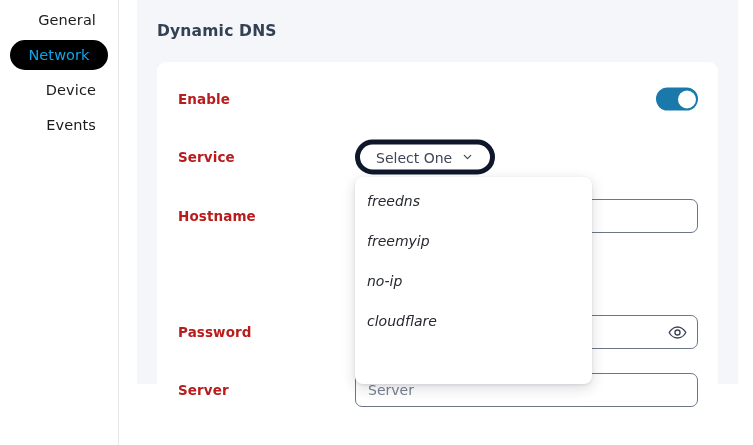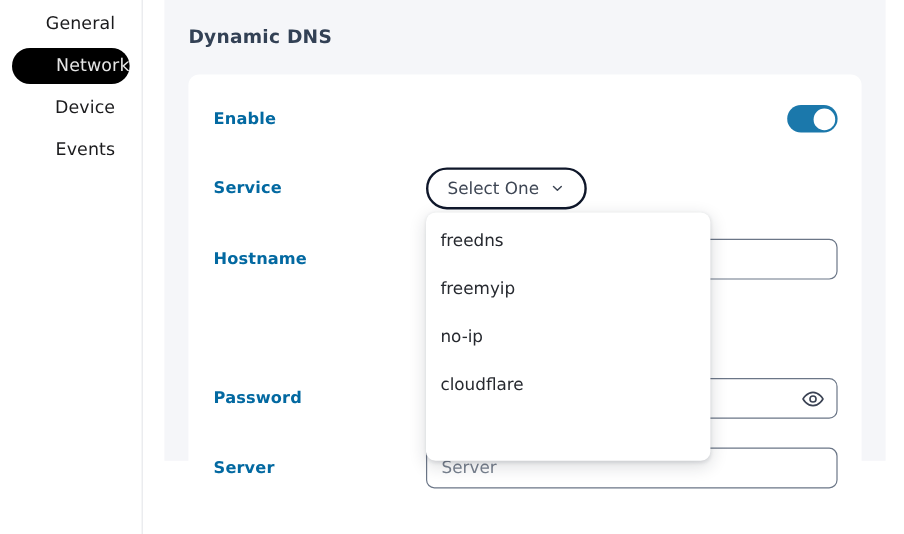--- a/index.html
+++ b/index.html
@@ -35,21 +35,22 @@
     padding-right: 12px;
     box-sizing: border-box;
     border-radius: 15px;
     font-size: 14.5px;
     color: #1b1b1d;
     cursor: pointer;
     letter-spacing: .1px;
   }
   .nav-item.active {
     background: #000000;
-    color: #e5e5e5;
+    color: #0ea5e9;
+    justify-content: center;
     padding-right: 0;
   }
 
   
   #content-panel {
     position: absolute;
     left: 137px;
     top: 0;
     width: 601px;
     height: 384px;
@@ -83,21 +84,21 @@
     width: 100%;
     height: 38px;
   }
   .form-label {
     position: absolute;
     left: 21px;
     top: 50%;
     transform: translateY(-50%);
     font-size: 13.5px;
     font-weight: bold;
-    color: #0369a1;
+    color: #b91c1c;
     letter-spacing: .1px;
     white-space: nowrap;
   }
 
   
   .field-wrap {
     position: absolute;
     left: 198px;
     width: 343px;
     top: 50%;
@@ -163,21 +164,21 @@
 
   
   #service-select {
     position: absolute;
     left: 198px;
     top: 50%;
     transform: translateY(-50%);
     height: 35px;
     min-width: 124px;
     box-sizing: border-box;
-    border: 2px solid #0f172a;
+    border: 5px solid #0f172a;
     border-radius: 18px;
     background: #ffffff;
     display: flex;
     align-items: center;
     gap: 9px;
     padding: 0 16px;
     cursor: pointer;
     font-size: 14px;
     color: #3e4654;
     font-family: "DejaVu Sans", "Liberation Sans", sans-serif;
@@ -193,20 +194,21 @@
     position: absolute;
     left: 355px;
     top: 177px;
     width: 237px;
     height: 207px;
     background: #ffffff;
     border-radius: 8px;
     box-shadow: 0 4px 14px rgba(22, 30, 45, 0.16), 0 1px 3px rgba(22,30,45,0.10);
     z-index: 50;
     overflow: hidden;
+    font-style: italic;
   }
   .menu-item {
     height: 40px;
     display: flex;
     align-items: center;
     padding-left: 12px;
     box-sizing: border-box;
     font-size: 14px;
     color: #26292f;
     cursor: pointer;

